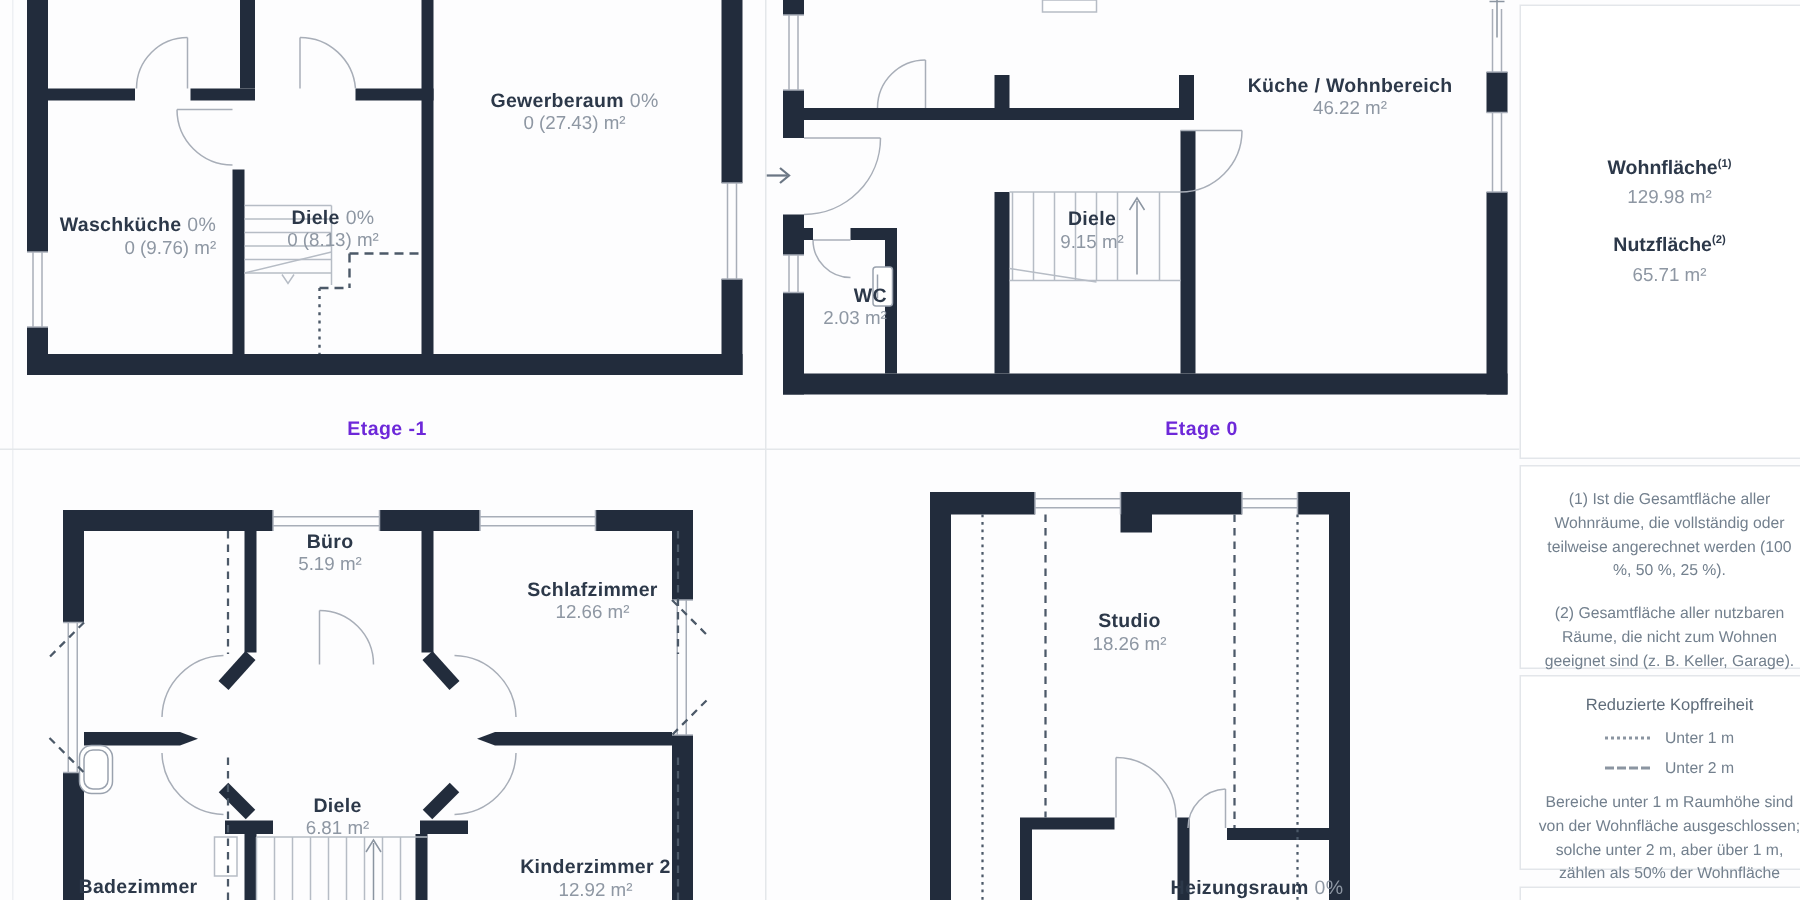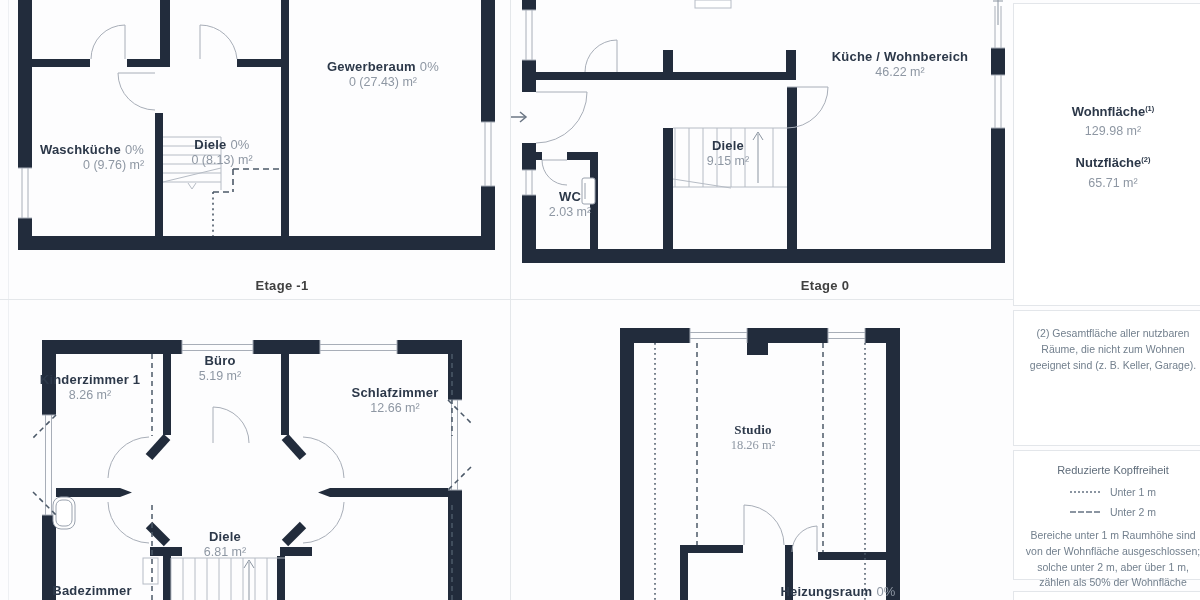--- a/index.html
+++ b/index.html
@@ -12,21 +12,21 @@
   .sep-v1{left:510px;top:0;width:1px;height:600px;}
   .sep-h1{left:0;top:299px;width:1013px;height:1px;}
   .room-label{position:absolute;transform:translateX(-50%);text-align:center;
               line-height:15.5px;white-space:nowrap;}
   .room-name{font-size:13px;font-weight:bold;color:#2c3849;letter-spacing:.2px;}
   .room-name .pct{font-weight:normal;color:#8e97a3;margin-left:4px;}
   .room-name .pct:empty{display:none;}
   .room-area{font-size:12.5px;color:#8e97a3;}
   .room-area:empty{display:none;}
   .caption{position:absolute;transform:translateX(-50%);font-size:13px;font-weight:bold;
-           color:#404040;white-space:nowrap;letter-spacing:.3px;margin-left:24px;}
+           color:#6d28d9;white-space:nowrap;letter-spacing:.3px;}
   
   .card{position:absolute;left:1013px;width:200px;background:#fff;
         border:1px solid #e3e6ea;box-sizing:border-box;}
   .card-summary{top:3px;height:303px;padding-top:100px;text-align:center;}
   .sum-head{font-size:13px;font-weight:bold;color:#2c3849;margin-bottom:5px;}
   .sum-head sup{font-size:7.5px;font-weight:bold;color:#2c3849;}
   .sum-val{font-size:12.5px;color:#8e97a3;margin-bottom:17px;}
   .card-notes{top:310px;height:136px;padding:15px 13px;text-align:center;}
   .note{font-size:10.5px;line-height:1.5;color:#73808e;margin:0 0 13px 0;}
   .note:last-child{margin-bottom:0;}
@@ -319,63 +319,64 @@
   <div class="caption" style="left:258px;top:278px;">Etage -1</div>
 
   <div class="room-label" style="left:900px;top:49px;">
     <div class="room-name"><span>Küche / Wohnbereich</span></div>
     <div class="room-area">46.22 m²</div>
   </div>
   <div class="room-label" style="left:728px;top:138px;">
     <div class="room-name"><span>Diele</span></div>
     <div class="room-area">9.15 m²</div>
   </div>
-  <div class="room-label" style="left:570px;top:189px;">
+  <div class="room-label" style="left:570px;top:189px;text-align:right;">
     <div class="room-name"><span>WC</span></div>
     <div class="room-area">2.03 m²</div>
   </div>
   <div class="caption" style="left:801px;top:278px;">Etage 0</div>
 
-  <div class="room-label" style="left:90px;top:372px;">
-    <div class="room-name"><span>Kinderzimmer 1</span></div>
-    <div class="room-area">8.26 m²</div>
-  </div>
   <div class="room-label" style="left:220px;top:353px;">
     <div class="room-name"><span>Büro</span></div>
     <div class="room-area">5.19 m²</div>
   </div>
   <div class="room-label" style="left:395px;top:385px;">
     <div class="room-name"><span>Schlafzimmer</span></div>
     <div class="room-area">12.66 m²</div>
   </div>
   <div class="room-label" style="left:225px;top:529px;">
     <div class="room-name"><span>Diele</span></div>
     <div class="room-area">6.81 m²</div>
   </div>
   <div class="room-label" style="left:92px;top:583px;">
     <div class="room-name"><span>Badezimmer</span></div>
 
   </div>
-
-  <div class="room-label" style="left:753px;top:422px;font-family:Liberation Serif, serif;">
+  <div class="room-label" style="left:397px;top:570px;">
+    <div class="room-name"><span>Kinderzimmer 2</span></div>
+    <div class="room-area">12.92 m²</div>
+  </div>
+
+  <div class="room-label" style="left:753px;top:406px;">
     <div class="room-name"><span>Studio</span></div>
     <div class="room-area">18.26 m²</div>
   </div>
   <div class="room-label" style="left:838px;top:584px;">
     <div class="room-name"><span>Heizungsraum</span><span class="pct">0%</span></div>
   </div>
 
   <div class="card card-summary">
     <div class="sum-head"><span>Wohnfläche</span><sup>(1)</sup></div>
     <div class="sum-val">129.98 m²</div>
     <div class="sum-head"><span>Nutzfläche</span><sup>(2)</sup></div>
     <div class="sum-val">65.71 m²</div>
   </div>
 
   <div class="card card-notes">
+    <p class="note">(1) Ist die Gesamtfläche aller Wohnräume, die vollständig oder teilweise angerechnet werden (100 %, 50 %, 25 %).</p>
     <p class="note">(2) Gesamtfläche aller nutzbaren Räume, die nicht zum Wohnen geeignet sind (z. B. Keller, Garage).</p>
   </div>
 
   <div class="card card-legend">
     <div class="legend-title">Reduzierte Kopffreiheit</div>
     <div class="legend-row">
       <span class="line-sample dotted-sample"></span>
       <span class="legend-label">Unter 1 m</span>
     </div>
     <div class="legend-row">

